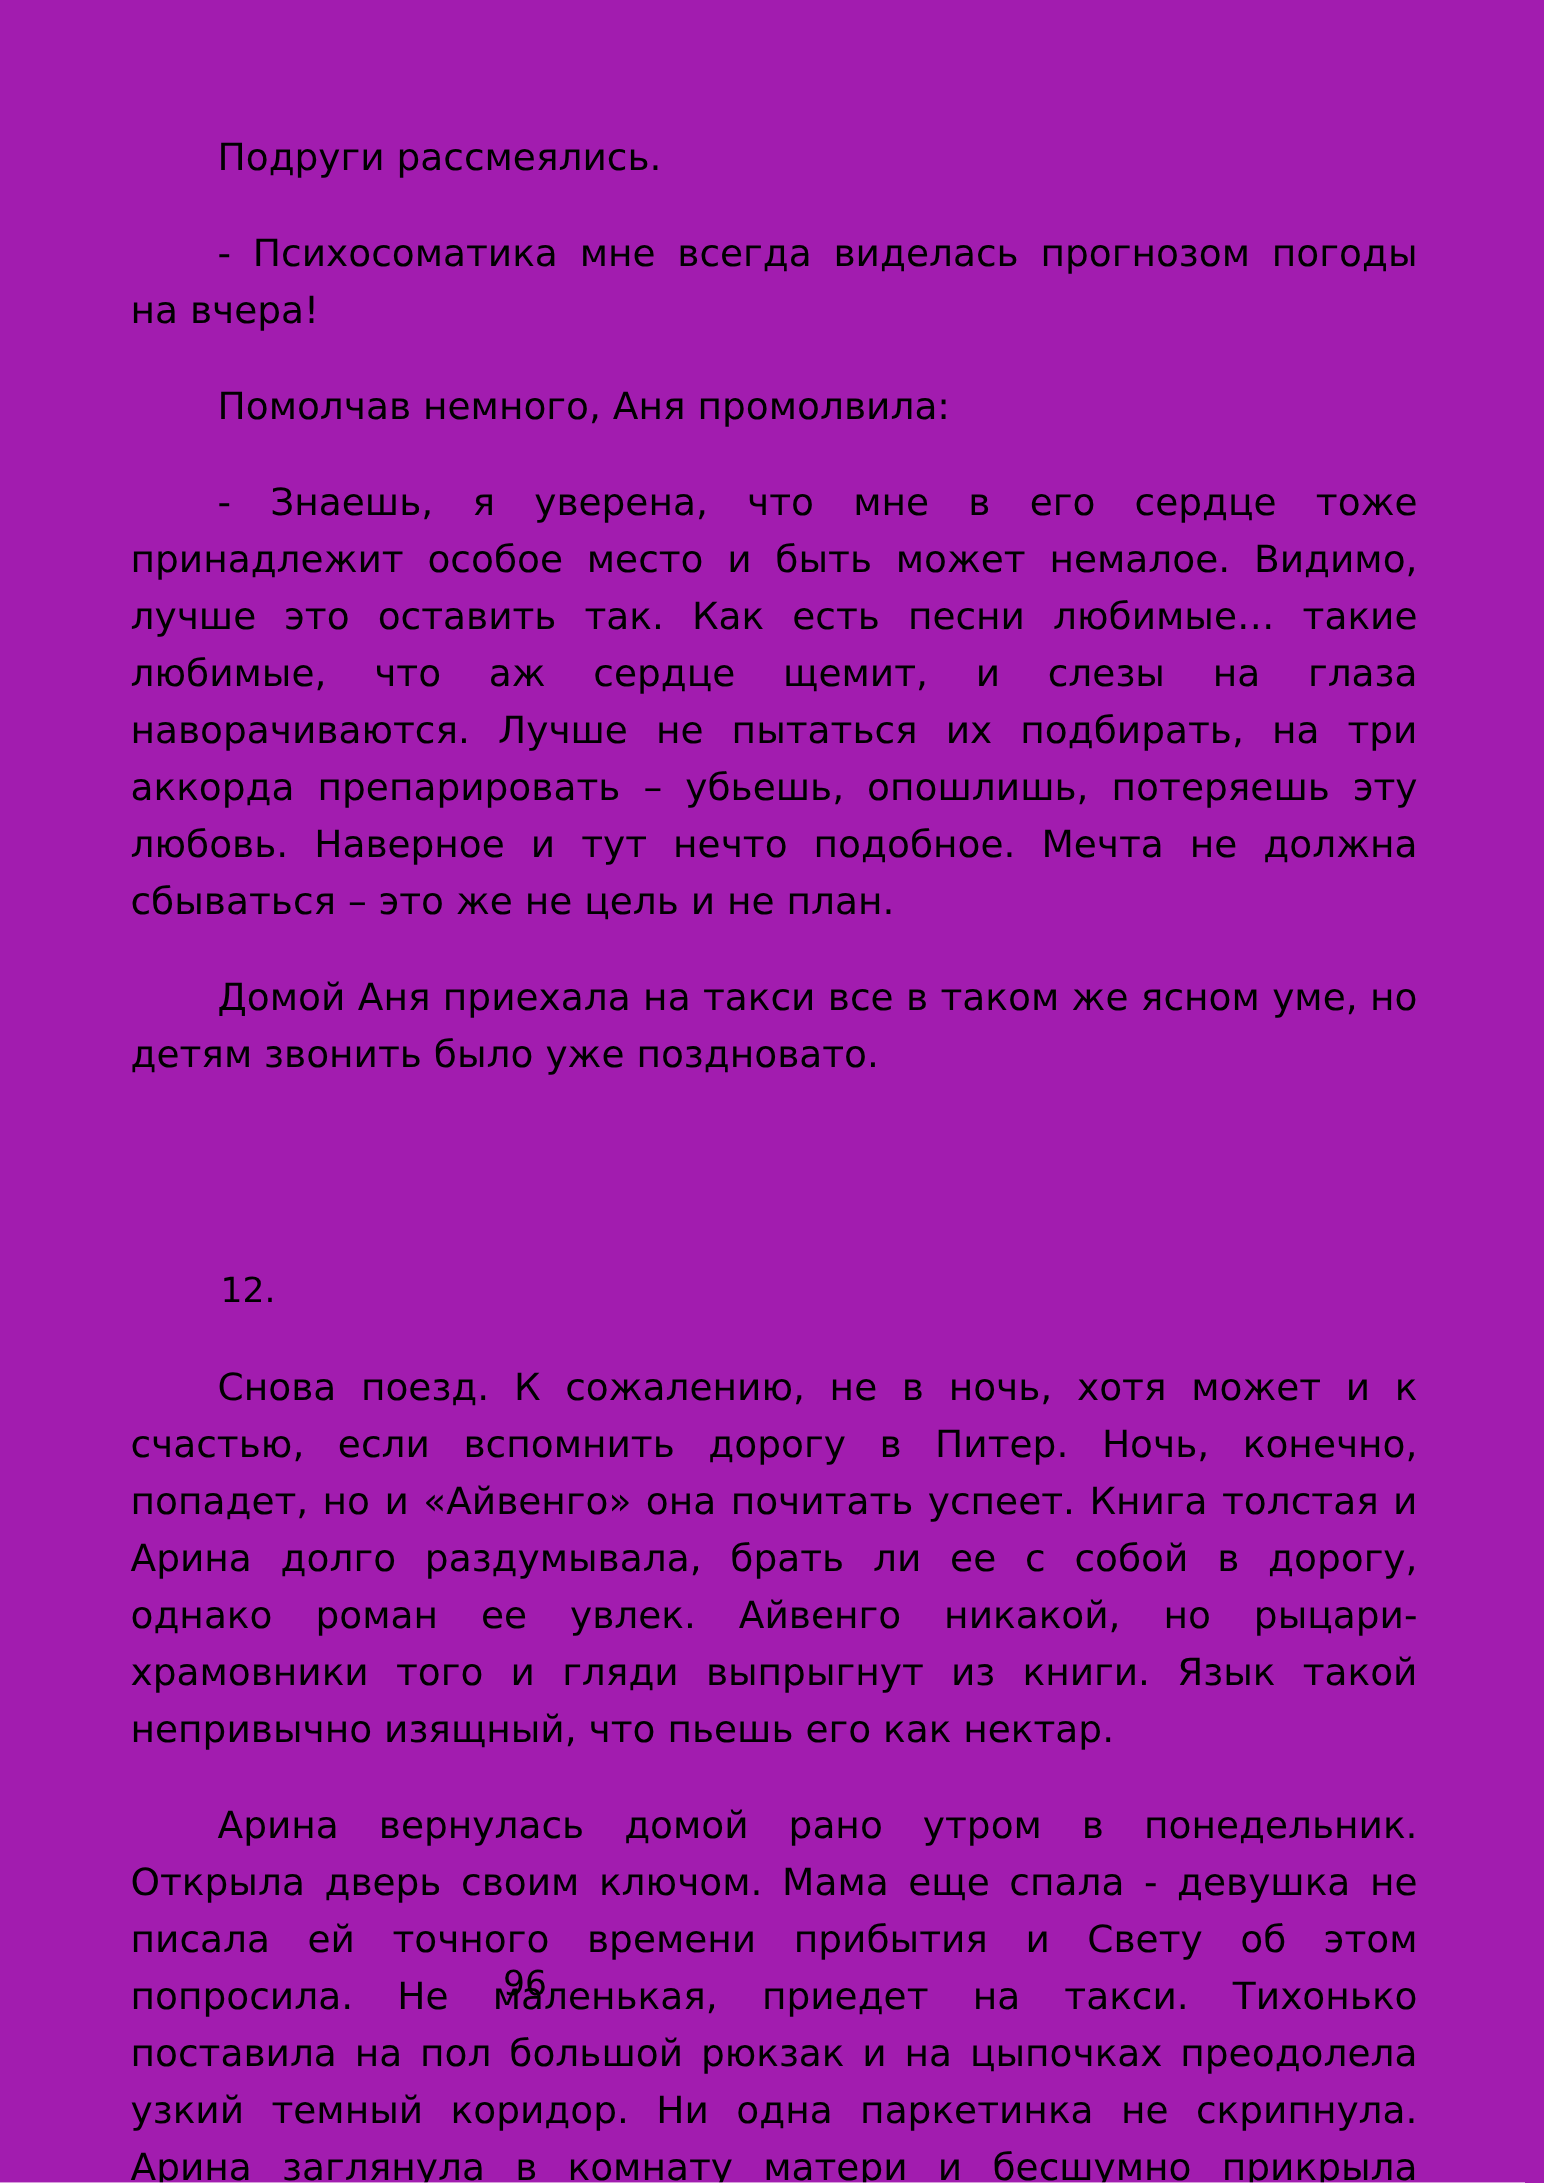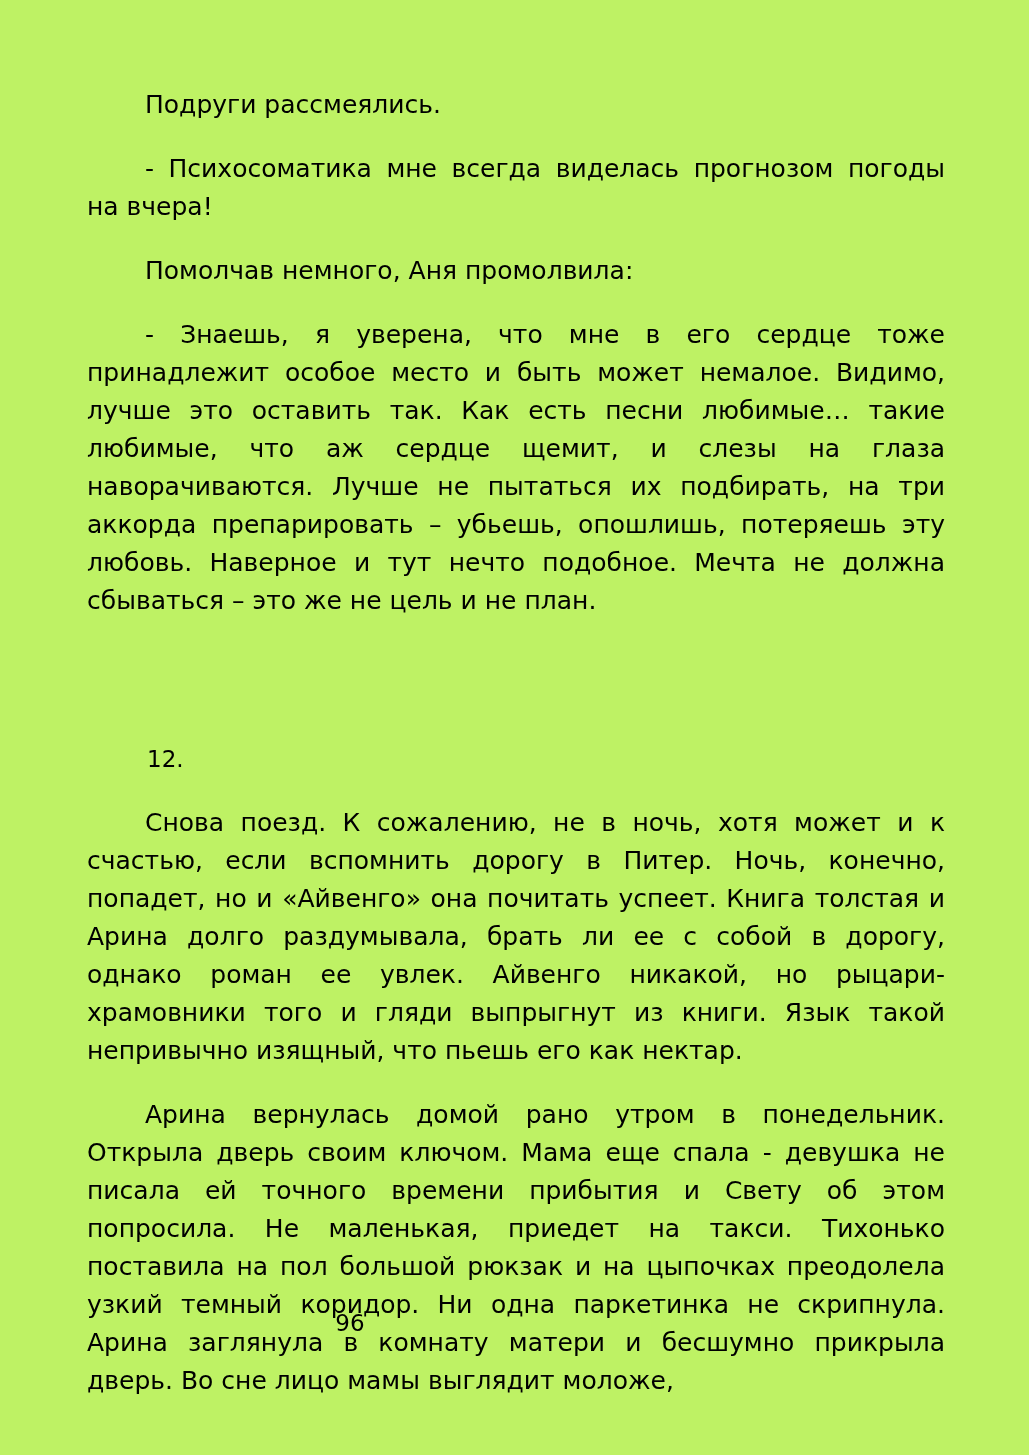--- a/index.html
+++ b/index.html
@@ -12,21 +12,21 @@
   body {
     font-family: "DejaVu Sans", "Liberation Sans", sans-serif;
     color: #000000;
     -webkit-font-smoothing: antialiased;
   }
 
   .page {
     position: relative;
     width: 1029px;
     height: 1455px;
-    background: #bef264;
+    background: #a21caf;
     overflow: hidden;
     box-sizing: border-box;
   }
 
   
   .text-column {
     position: absolute;
     left: 87px;
     top: 86px;
     width: 858px;
@@ -85,20 +85,21 @@
   <div class="text-column">
 
     <p class="para">Подруги рассмеялись.</p>
 
     <p class="para">- Психосоматика мне всегда виделась прогнозом погоды на вчера!</p>
 
     <p class="para">Помолчав немного, Аня промолвила:</p>
 
     <p class="para">- Знаешь, я уверена, что мне в его сердце тоже принадлежит особое место и быть может немалое. Видимо, лучше это оставить так. Как есть песни любимые… такие любимые, что аж сердце щемит, и слезы на глаза наворачиваются. Лучше не пытаться их подбирать, на три аккорда препарировать – убьешь, опошлишь, потеряешь эту любовь. Наверное и тут нечто подобное. Мечта не должна сбываться – это же не цель и не план.</p>
 
+    <p class="para">Домой Аня приехала на такси все в таком же ясном уме, но детям звонить было уже поздновато.</p>
 
     <div class="gap-before-section"></div>
 
     <p class="section-marker">12.</p>
 
     <div class="gap-after-section"></div>
 
     <p class="para">Снова поезд. К сожалению, не в ночь, хотя может и к счастью, если вспомнить дорогу в Питер. Ночь, конечно, попадет, но и «Айвенго» она почитать успеет. Книга толстая и Арина долго раздумывала, брать ли ее с собой в дорогу, однако роман ее увлек. Айвенго никакой, но рыцари-храмовники того и гляди выпрыгнут из книги. Язык такой непривычно изящный, что пьешь его как нектар.</p>
 
     <p class="para">Арина вернулась домой рано утром в понедельник. Открыла дверь своим ключом. Мама еще спала - девушка не писала ей точного времени прибытия и Свету об этом попросила. Не маленькая, приедет на такси. Тихонько поставила на пол большой рюкзак и на цыпочках преодолела узкий темный коридор. Ни одна паркетинка не скрипнула. Арина заглянула в комнату матери и бесшумно прикрыла дверь. Во сне лицо мамы выглядит моложе,</p>

